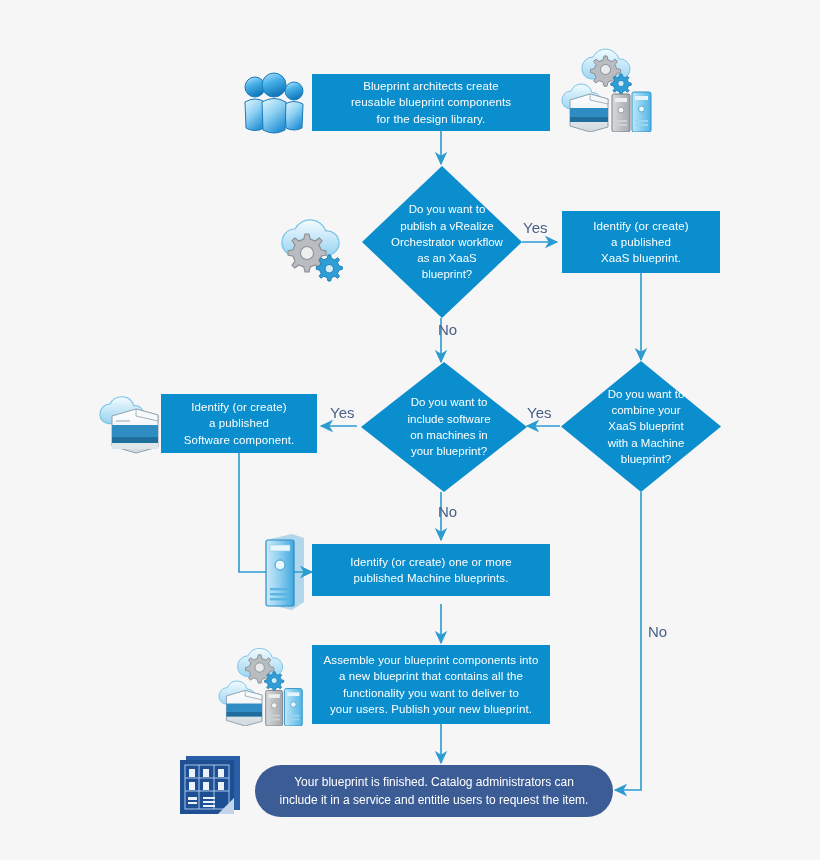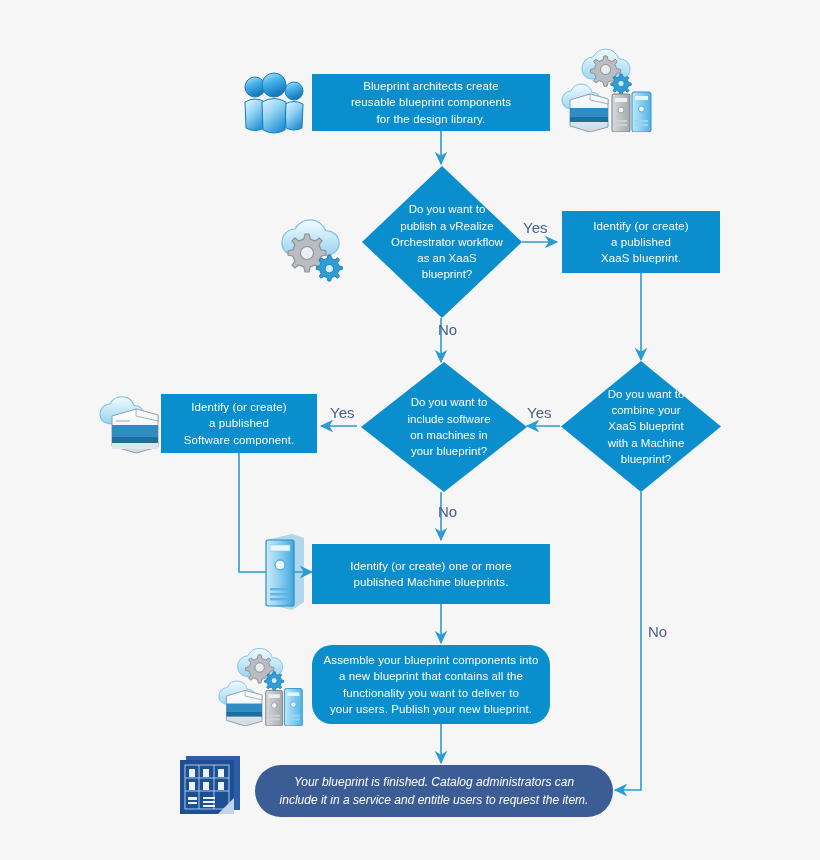--- a/index.html
+++ b/index.html
@@ -40,21 +40,21 @@
     clip-path:polygon(50% 0,100% 50%,50% 100%,0 50%);
     z-index:1;
   }
 
   .terminal{
     background:#3c5c96;
     color:#ffffff;
     border-radius:34px;
     display:flex;align-items:center;justify-content:center;
     text-align:center;
-    font-size:12px;line-height:1.5;font-style:italic;
+    font-size:12px;line-height:1.5;
   }
 
   .edgelabel{
     position:absolute;
     color:#4a5f86;
     font-size:15px;
     white-space:nowrap;
   }
 
   .icon{position:absolute;}
@@ -310,25 +310,25 @@
 
   <div class="node diamond" style="left:361px;top:362px;width:166px;height:130px;">
     <div class="dshape"></div>
     <div class="dtxt">Do you want to<br>include software<br>on  machines in<br>your blueprint?</div>
   </div>
 
   <div class="node proc" style="left:161px;top:394px;width:156px;height:59px;">
     <span>Identify (or create)<br>a published<br>Software component.</span>
   </div>
 
-  <div class="node proc" style="left:312px;top:544px;width:238px;height:60px;">
+  <div class="node proc" style="left:312px;top:544px;width:238px;height:52px;">
     <span>Identify (or create) one or more<br>published Machine blueprints.</span>
   </div>
 
-  <div class="node proc" style="left:312px;top:645px;width:238px;height:79px;border-radius:20px;">
+  <div class="node proc" style="left:312px;top:645px;width:238px;height:79px;">
     <span>Assemble your blueprint components into<br>a new blueprint that contains all the<br>functionality you want to deliver to<br>your users. Publish your new blueprint.</span>
   </div>
 
   <div class="node terminal" style="left:255px;top:765px;width:358px;height:52px;">
     <span>Your blueprint is finished. Catalog administrators can<br>include it in a service and entitle users to request the item.</span>
   </div>
 
   <div class="edgelabel" style="left:523px;top:219px;">Yes</div>
   <div class="edgelabel" style="left:438px;top:321px;">No</div>
   <div class="edgelabel" style="left:527px;top:404px;">Yes</div>

